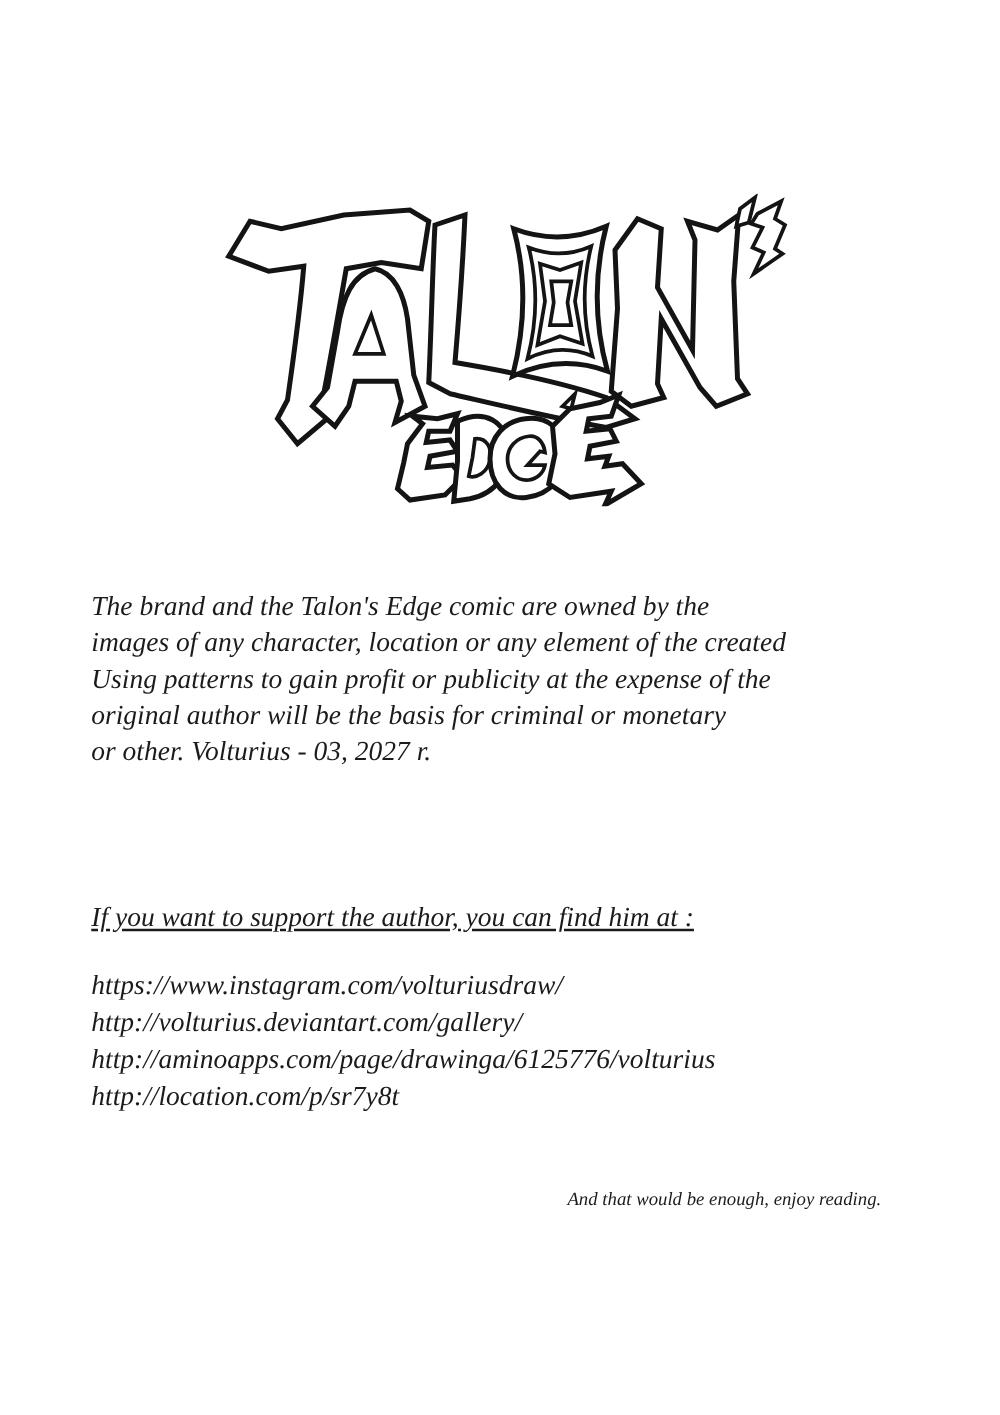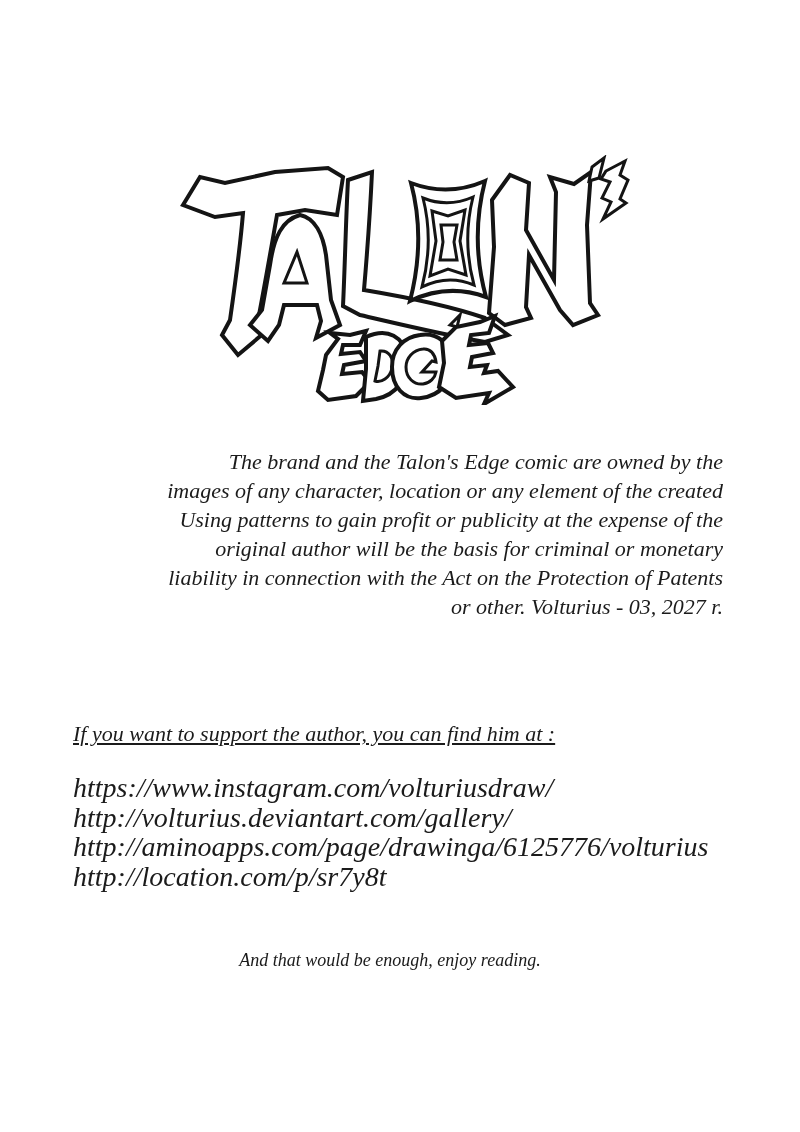--- a/index.html
+++ b/index.html
@@ -21,48 +21,47 @@
   .logo-line {
     fill: #ffffff;
     stroke: #141414;
     stroke-width: 4;
     stroke-linejoin: miter;
     stroke-miterlimit: 6;
   }
   .logo-line.thin { stroke-width: 3; }
   .disclaimer {
     position: absolute;
-    left: 73px; top: 447px;
+    left: 73px; top: 470px;
     width: 650px;
     font-size: 22px;
     line-height: 29px;
     white-space: nowrap;
-    text-align: right;
   }
   .support-intro {
     position: absolute;
     left: 73px; top: 719px;
     font-size: 22px;
     line-height: 29px;
     white-space: nowrap;
     text-decoration: underline;
   }
   .links {
     position: absolute;
     left: 73px; top: 773px;
-    font-size: 28px;
+    font-size: 22px;
     line-height: 29.5px;
     white-space: nowrap;
   }
   .closing {
     position: absolute;
     left: 75px; top: 946px;
     width: 630px;
-    text-align: center;
-    font-size: 18px;
+    text-align: right;
+    font-size: 15px;
     line-height: 29px;
     white-space: nowrap;
   }
 </style>
 </head>
 <body>
 
 <div class="logo-wrap">
   <svg width="470" height="250" viewBox="0 0 470 250" role="img" aria-label="TALON'S EDGE hand-drawn comic title logo">
 
@@ -131,21 +130,20 @@
       </g>
     </g>
   </svg>
 </div>
 
 <div class="disclaimer">
   <div>The brand and the Talon's Edge comic are owned by the</div>
   <div>images of any character, location or any element of the created</div>
   <div>Using patterns to gain profit or publicity at the expense of the</div>
   <div>original author will be the basis for criminal or monetary</div>
-  <div>liability in connection with the Act on the Protection of Patents</div>
   <div>or other. Volturius - 03, 2027 r.</div>
 </div>
 
 <div class="support-intro">If you want to support the author, you can find him at :</div>
 
 <div class="links">
   <div>https://www.instagram.com/volturiusdraw/</div>
   <div>http://volturius.deviantart.com/gallery/</div>
   <div>http://aminoapps.com/page/drawinga/6125776/volturius</div>
   <div>http://location.com/p/sr7y8t</div>

